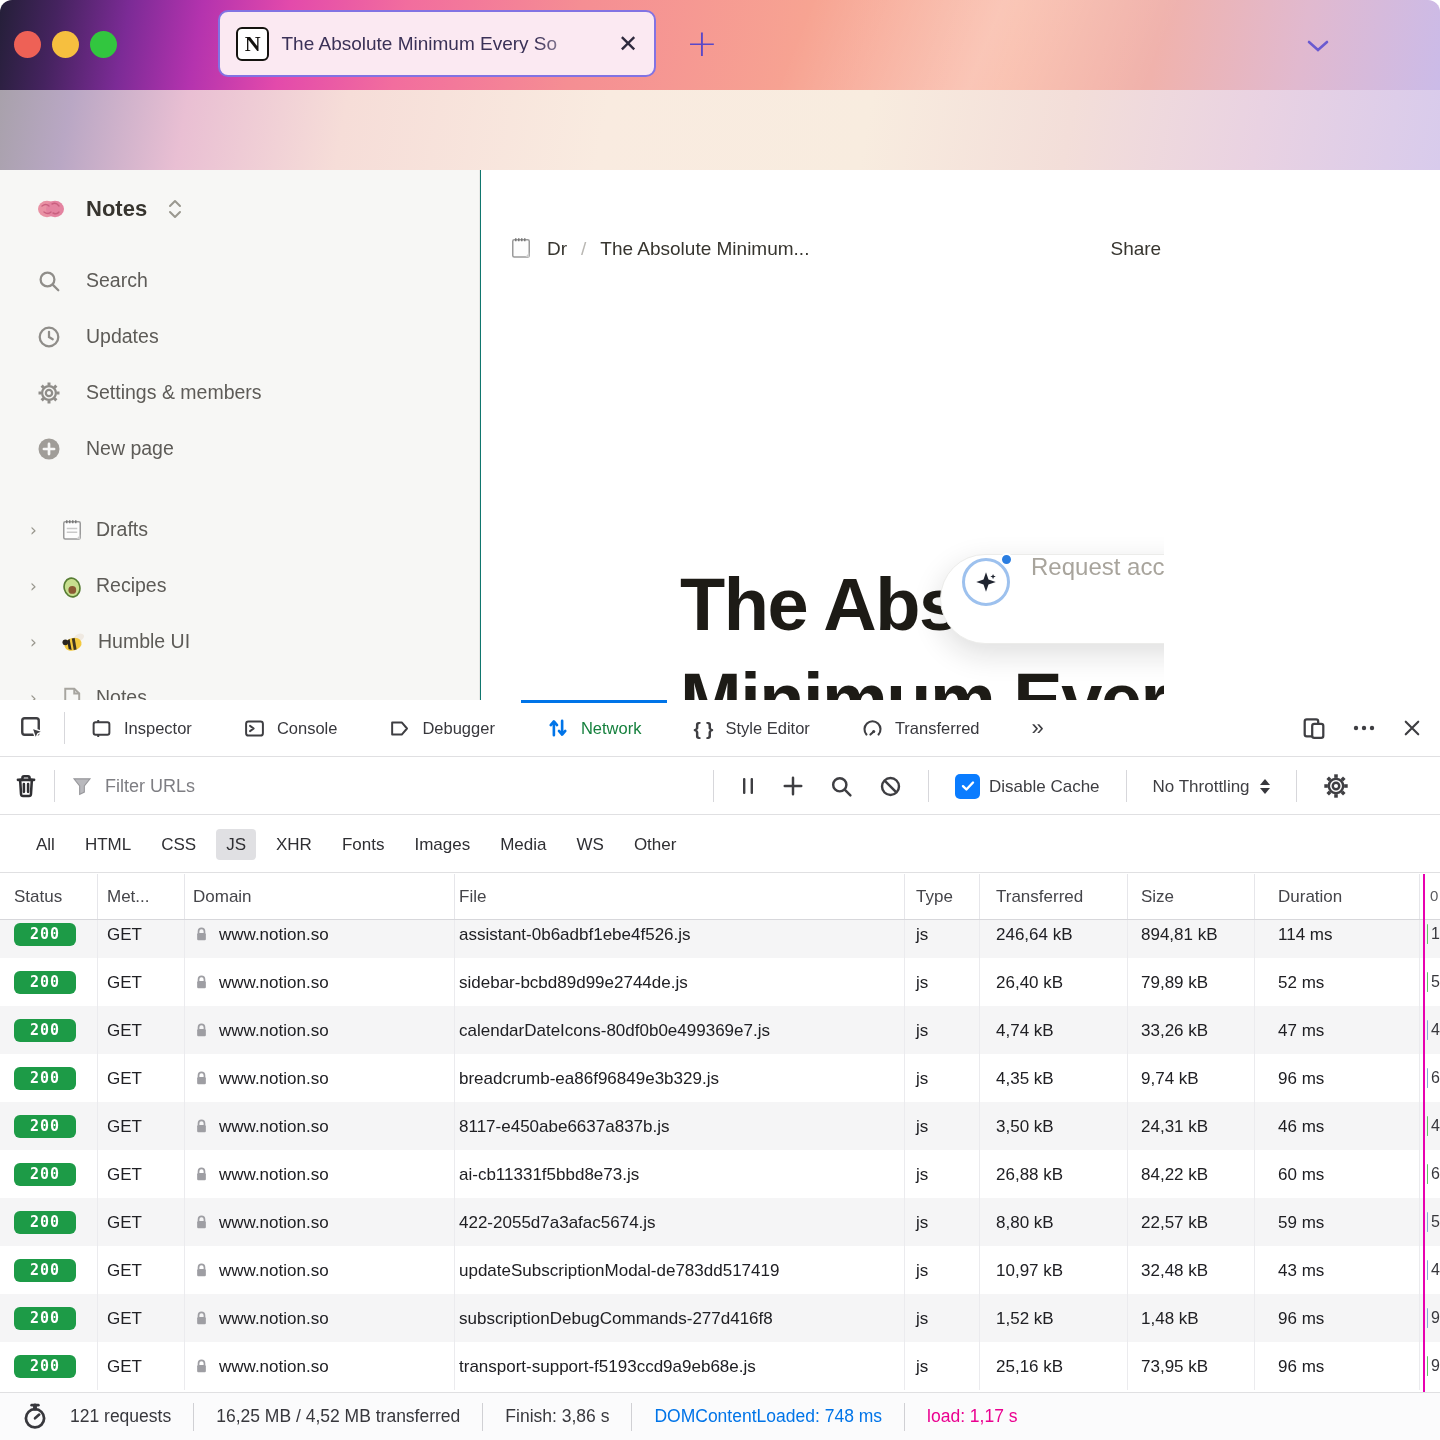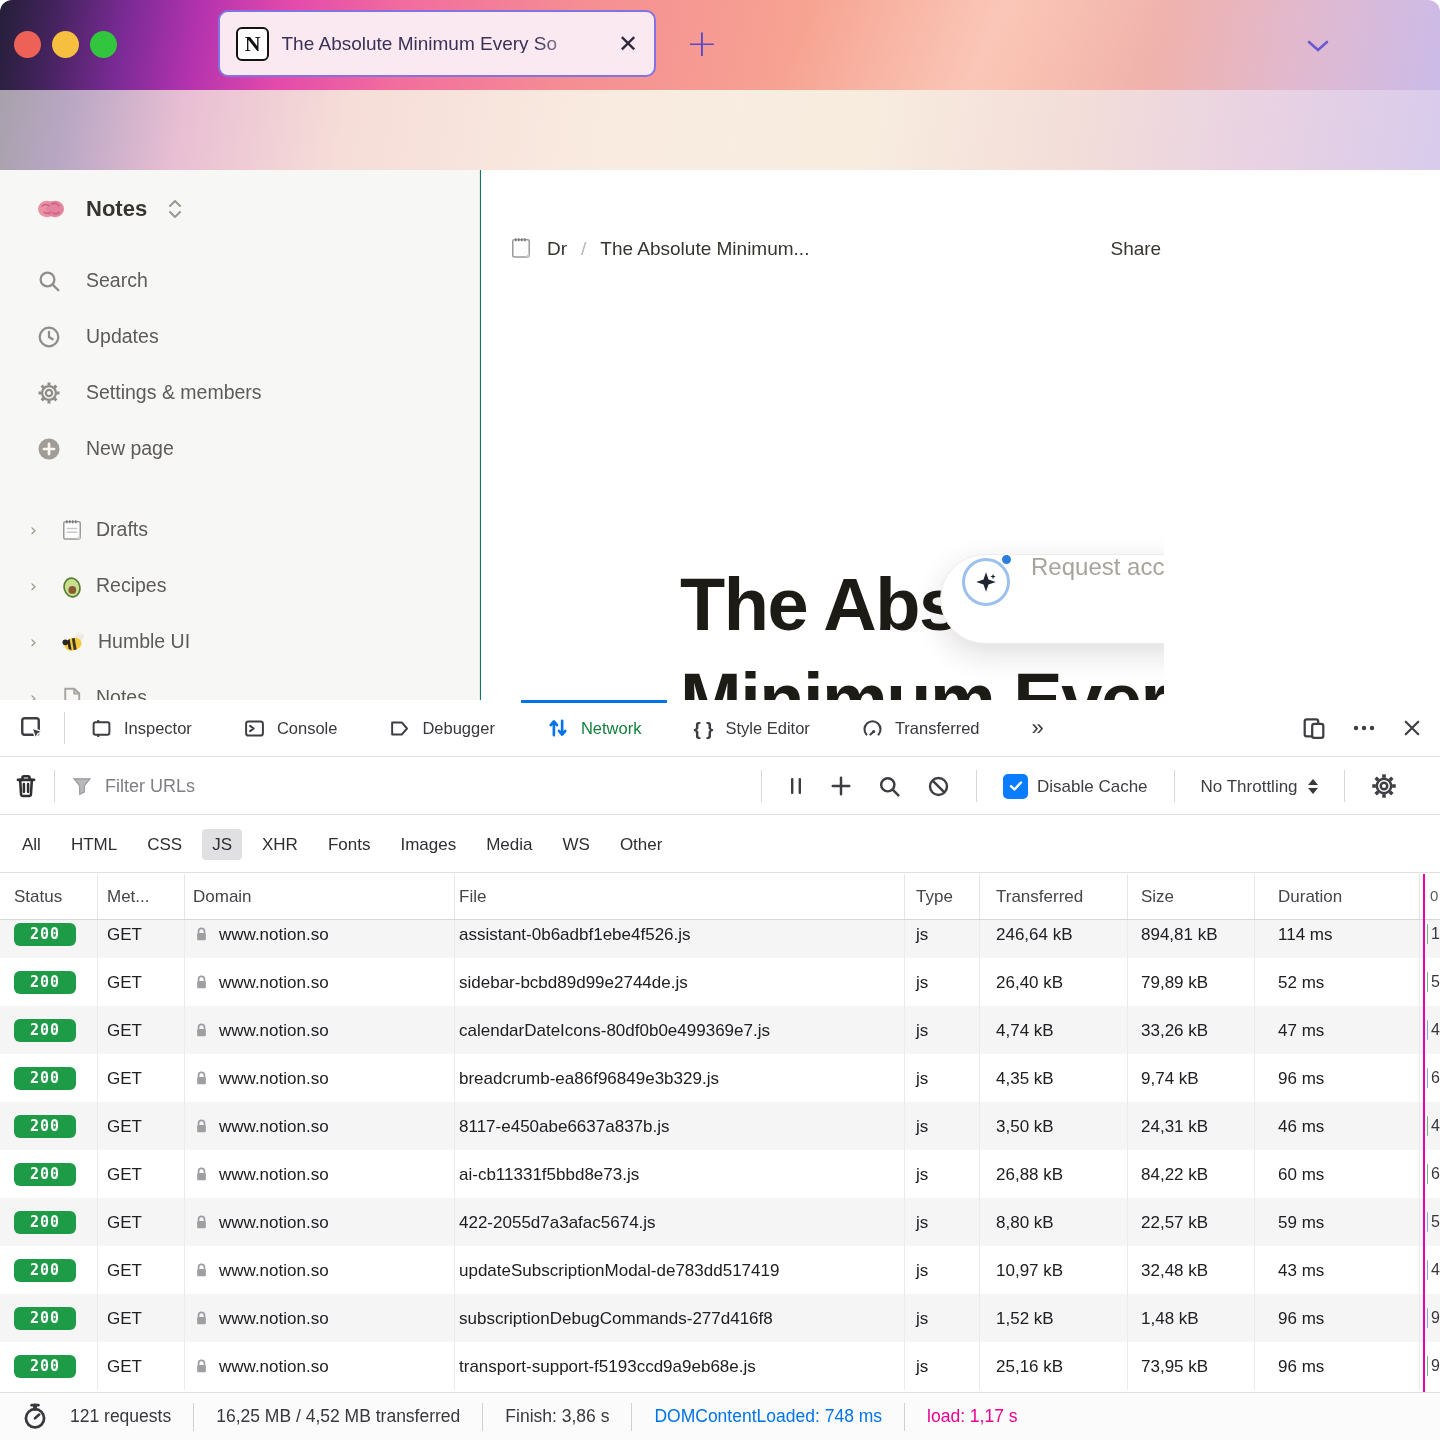--- a/index.html
+++ b/index.html
@@ -84,21 +84,21 @@
     font:400 18px/1 "Liberation Sans",sans-serif; color:#38383d; }
   .filter-input::placeholder { color:#7e7e83; }
   .tool-group { display:flex; align-items:center; gap:26px; color:#3e3e42; }
   .cachebox { display:flex; align-items:center; gap:9px; font:400 17px/1 "Liberation Sans",sans-serif; }
   .checkbox { width:25px; height:25px; background:#0a7cff; border-radius:5px; display:flex; align-items:center; justify-content:center; }
   .throttle { display:flex; align-items:center; gap:10px; font:400 17px/1 "Liberation Sans",sans-serif; }
   .sorters { display:flex; flex-direction:column; gap:3px; }
   .tri-up { width:0;height:0;border-left:5px solid transparent;border-right:5px solid transparent;border-bottom:6px solid #38383d; }
   .tri-dn { width:0;height:0;border-left:5px solid transparent;border-right:5px solid transparent;border-top:6px solid #38383d; }
   .dt-filters { position:absolute; left:0; top:116px; width:100%; height:57px; border-bottom:1px solid #e0e0e2;
-    display:flex; align-items:center; padding-left:12px; gap:10px; }
+    display:flex; align-items:center; padding-left:26px; gap:10px; }
   .chip { font:400 17px/1 "Liberation Sans",sans-serif; color:#2f2f33; padding:7px 10px; border-radius:4px; }
   .chip.active { background:#e0e0e3; }
 
   
   .dt-table { position:absolute; left:0; top:174px; width:100%; height:518px; }
   .thead { display:flex; height:46px; align-items:center; border-bottom:1px solid #d7d7db;
     font:400 17px/1 "Liberation Sans",sans-serif; color:#45454a; }
   .thead > span { border-right:1px solid #e6e6ea; height:100%; display:flex; align-items:center; }
   .rows { height:472px; overflow:hidden; }
   .nrow { display:flex; height:48px; align-items:center; font:400 17px/1 "Liberation Sans",sans-serif; color:#202024; }
@@ -421,21 +421,21 @@
           <path d="M6.6 7.2 v5.2 M9.4 7.2 v5.2"></path>
         </svg>
       </span>
     <span class="vsep" style="height:32px;margin:0"></span>
     <div class="filter-input-wrap">
       <svg width="22" height="22" viewBox="0 0 16 16">
           <path d="M2.2 2.8 h11.6 L9.7 7.9 V12.4 l-3.4 1.7 V7.9 Z" fill="#b9b9bd" stroke="#97979b" stroke-width="0.8"></path>
         </svg>
       <input class="filter-input" placeholder="Filter URLs" style="">
     </div>
-    <div class="tool-group" style="margin-left:114px">
+    <div class="tool-group" style="margin-left:66px">
       <span class="vsep" style="height:32px;margin:0"></span>
       <span>
           <svg width="16" height="20" viewBox="0 0 16 20">
             <rect x="3" y="2" width="2.4" height="16" rx="1" fill="#3e3e42"></rect>
             <rect x="10.6" y="2" width="2.4" height="16" rx="1" fill="#3e3e42"></rect>
           </svg>
         </span>
       <span>
           <svg width="22" height="22" viewBox="0 0 16 16" stroke="#3e3e42" stroke-width="1.8" stroke-linecap="round">
             <path d="M8 2 V14 M2 8 H14"></path>

